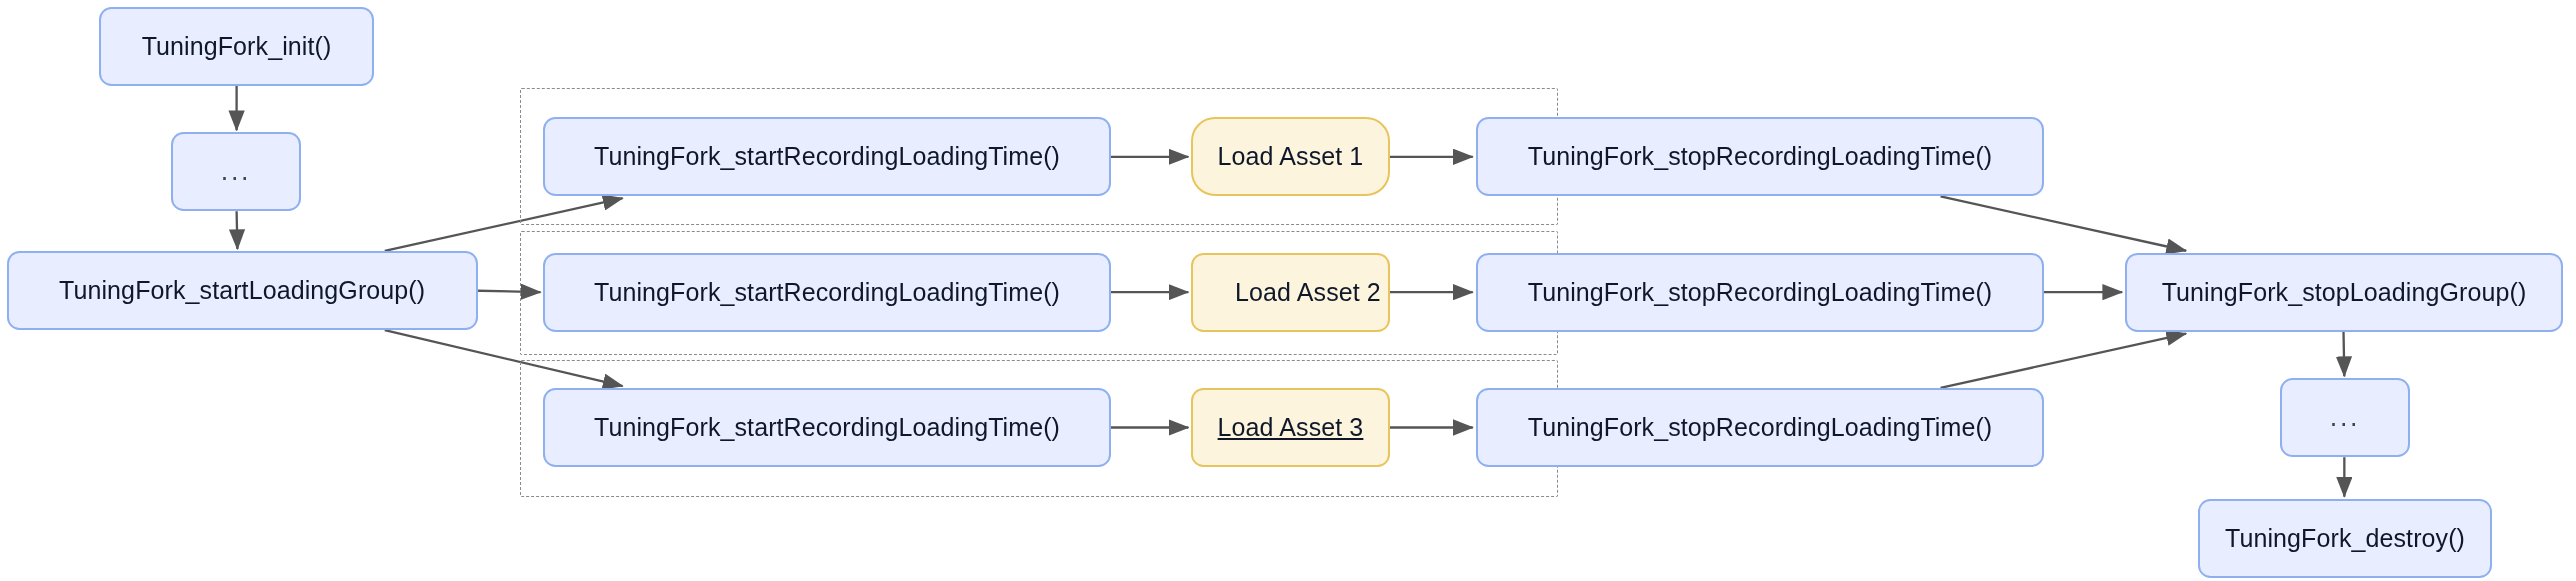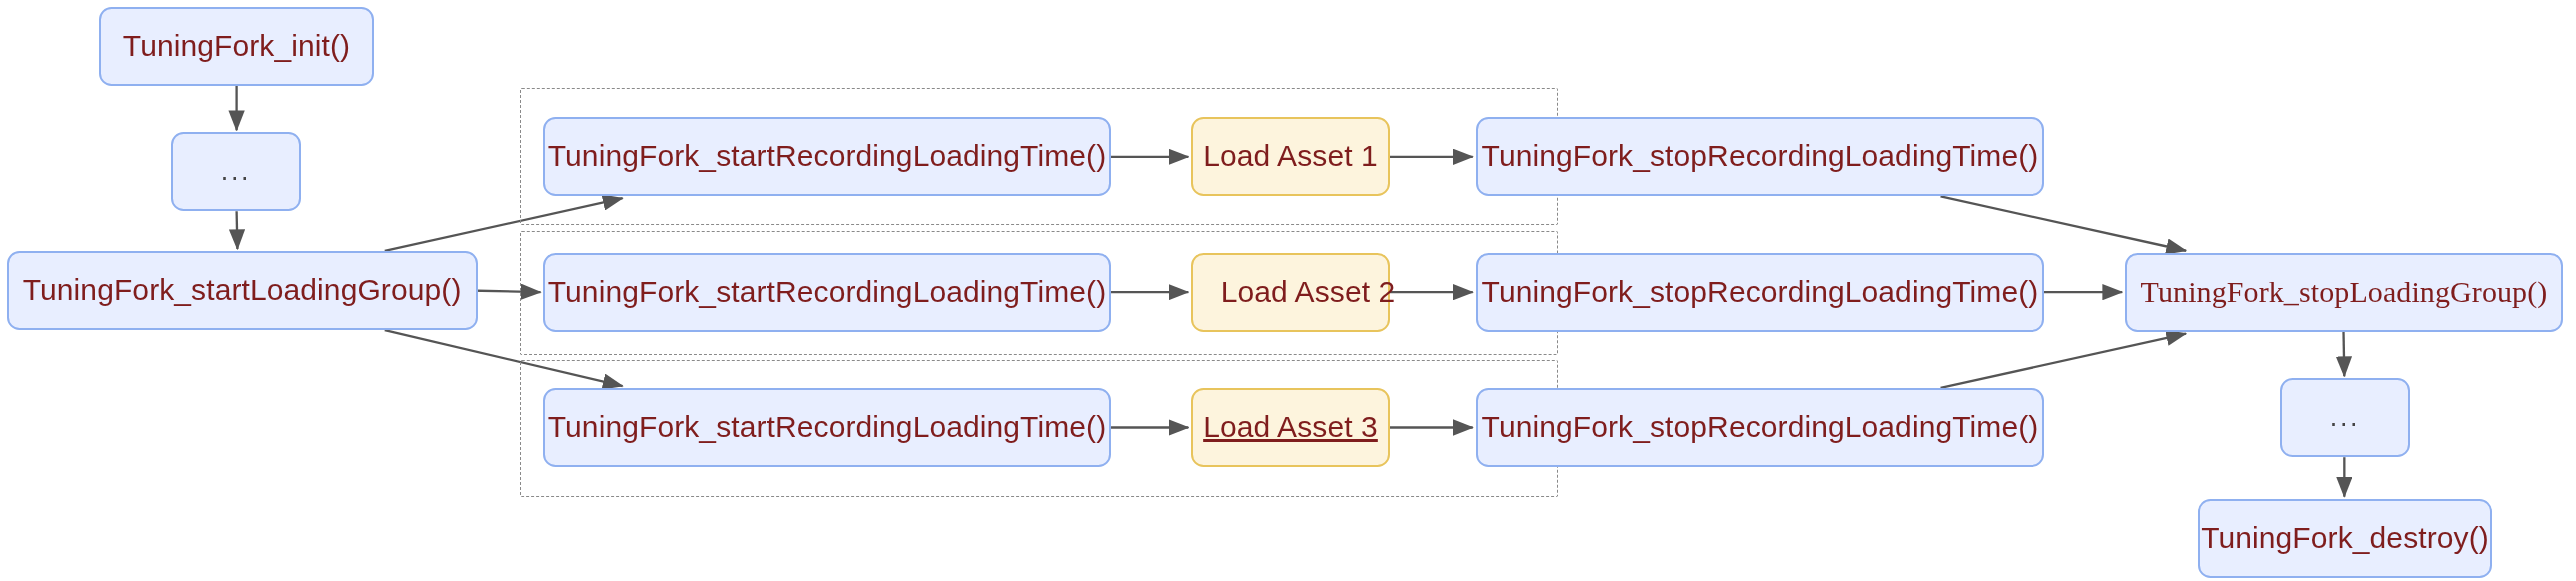--- a/index.html
+++ b/index.html
@@ -25,23 +25,23 @@
     height: 581px;
     pointer-events: none;
   }
   .node {
     position: absolute;
     box-sizing: border-box;
     display: flex;
     align-items: center;
     justify-content: center;
     border-radius: 12.5px;
-    font-size: 30px;
+    font-size: 25px;
     line-height: 1.15;
-    color: #7f1d1d;
+    color: #0f172a;
     white-space: nowrap;
     letter-spacing: 0.1px;
   }
   .node.blue {
     background: #e8eeff;
     border: 2.2px solid #8fb0f0;
   }
   .node.yellow {
     background: #fdf4dd;
     border: 2.2px solid #e8c45c;
@@ -91,26 +91,26 @@
   <div id="clusters-layer">
       <div class="cluster" style="left: 520px; top: 88px; width: 1038px; height: 137px;"></div>
       <div class="cluster" style="left: 520px; top: 231px; width: 1038px; height: 124px;"></div>
       <div class="cluster" style="left: 520px; top: 360px; width: 1038px; height: 137px;"></div>
     </div>
   <div id="nodes-layer">
       <div class="node blue" style="left: 99px; top: 6.6px; width: 275px; height: 79px;">TuningFork_init()</div>
       <div class="node blue ellipsis" style="left: 171px; top: 132px; width: 130px; height: 79px;">...</div>
       <div class="node blue" style="left: 6.6px; top: 251px; width: 471px; height: 79px;">TuningFork_startLoadingGroup()</div>
       <div class="node blue" style="left: 543px; top: 117px; width: 568px; height: 79px;">TuningFork_startRecordingLoadingTime()</div>
-      <div class="node yellow" style="left: 1191px; top: 117px; width: 199px; height: 79px;">Load Asset 1</div>
+      <div class="node yellow" style="left: 1191px; top: 117px; width: 199px; height: 79px; border-radius: 24px;">Load Asset 1</div>
       <div class="node blue" style="left: 1476px; top: 117px; width: 568px; height: 79px;">TuningFork_stopRecordingLoadingTime()</div>
       <div class="node blue" style="left: 543px; top: 253px; width: 568px; height: 79px;">TuningFork_startRecordingLoadingTime()</div>
       <div class="node yellow" style="left: 1191px; top: 253px; width: 199px; height: 79px; padding-left: 35px;">Load Asset 2</div>
       <div class="node blue" style="left: 1476px; top: 253px; width: 568px; height: 79px;">TuningFork_stopRecordingLoadingTime()</div>
       <div class="node blue" style="left: 543px; top: 388px; width: 568px; height: 79px;">TuningFork_startRecordingLoadingTime()</div>
       <div class="node yellow" style="left: 1191px; top: 388px; width: 199px; height: 79px; text-decoration: underline;">Load Asset 3</div>
       <div class="node blue" style="left: 1476px; top: 388px; width: 568px; height: 79px;">TuningFork_stopRecordingLoadingTime()</div>
-      <div class="node blue" style="left: 2125px; top: 253px; width: 438px; height: 79px; font-family: Liberation Serif, serif;">TuningFork_stopLoadingGroup()</div>
+      <div class="node blue" style="left: 2125px; top: 253px; width: 438px; height: 79px;">TuningFork_stopLoadingGroup()</div>
       <div class="node blue ellipsis" style="left: 2280px; top: 378px; width: 130px; height: 79px;">...</div>
       <div class="node blue" style="left: 2198px; top: 499px; width: 294px; height: 79px; text-align: right;">TuningFork_destroy()</div>
     </div>
 </div>
 
 
 </body></html>

